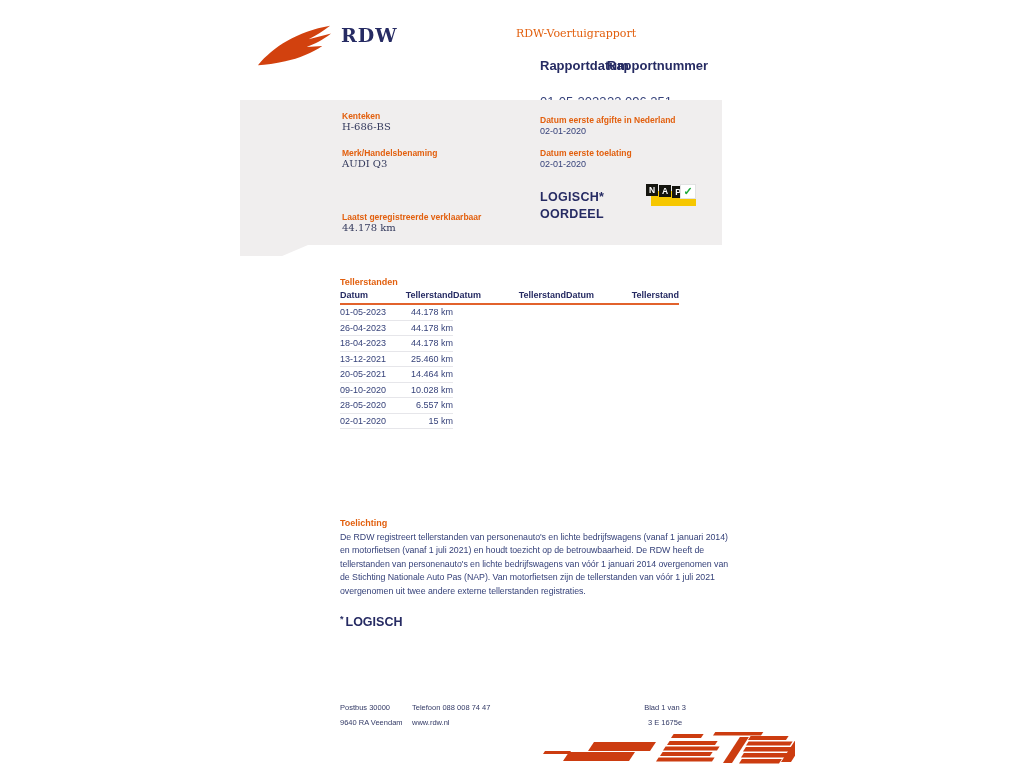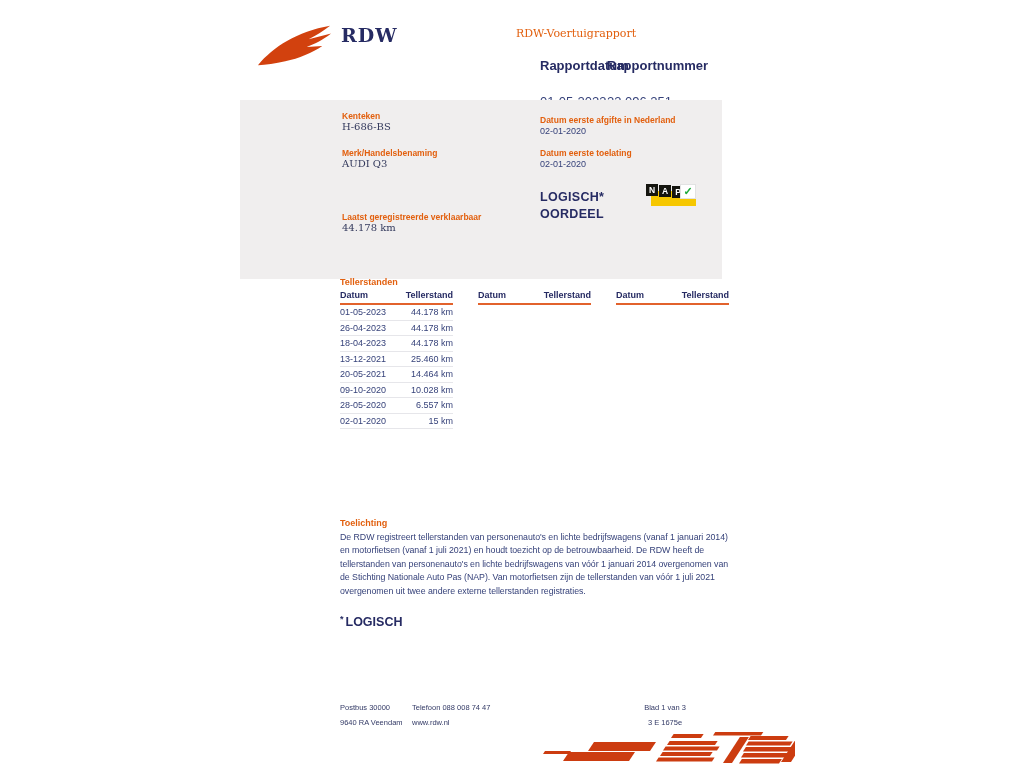--- a/index.html
+++ b/index.html
@@ -23,21 +23,21 @@
   .wordmark{position:absolute;left:341px;top:24px;font-family:"DejaVu Serif",serif;
     font-size:19px;font-weight:600;letter-spacing:1px;color:var(--navy);}
   .report-title{position:absolute;left:516px;top:27px;font-family:"DejaVu Serif",serif;
     font-size:11px;font-weight:400;color:var(--accent);}
   .report-meta{position:absolute;left:540px;top:58px;display:grid;
     grid-template-columns:67px auto;row-gap:21px;font-size:13px;}
   .meta-label{font-weight:700;color:var(--navy);}
   .meta-value{color:var(--text-blue);}
 
   
-  .panel{position:absolute;left:240px;top:100px;width:482px;height:179px;background:var(--panel);}
+  .panel{position:absolute;left:240px;top:100px;width:482px;height:145px;background:var(--panel);}
   .panel-tail{position:absolute;left:240px;top:245px;width:68px;height:11px;background:var(--panel);
     clip-path:polygon(0 0,100% 0,62% 100%,0 100%);}
   .panel .lbl{position:absolute;font-size:8.5px;font-weight:700;color:var(--accent);}
   .panel .serif-val{position:absolute;font-family:"DejaVu Serif",serif;font-size:10px;color:#33395c;}
   .panel .small-val{position:absolute;font-size:9px;color:var(--text-blue);}
   .pos-kenteken-lbl{left:102px;top:11px;}
   .pos-kenteken-val{left:102px;top:21px;}
   .pos-merk-lbl{left:102px;top:48px;}
   .pos-merk-val{left:102px;top:58px;}
   .pos-teller-lbl{left:102px;top:112px;}
@@ -56,21 +56,21 @@
     display:flex;align-items:center;justify-content:center;margin-right:1px;}
   .nap-letter:nth-child(2){margin-top:1px;}
   .nap-letter:nth-child(3){margin-top:2px;}
   .nap-check{position:absolute;left:35px;top:1px;width:14px;height:13px;background:#fff;
     color:var(--check-green);font-size:11px;font-weight:700;display:flex;align-items:center;
     justify-content:center;box-shadow:0 0 0 1px #e2e2e2;}
 
   
   .section-title{position:absolute;font-size:9px;font-weight:700;color:var(--accent);}
   .pos-table-title{left:340px;top:277px;}
-  .teller-table{position:absolute;left:340px;top:290px;display:flex;gap:25px;}
+  .teller-table{position:absolute;left:340px;top:290px;display:flex;}
   .tgroup{width:113px;}
   .thead{display:flex;justify-content:space-between;font-size:9px;font-weight:700;
     color:var(--navy);padding-bottom:3px;border-bottom:2px solid #e2622c;}
   .trow{display:flex;justify-content:space-between;align-items:center;height:15.5px;
     font-size:9px;color:var(--text-blue);border-bottom:1px solid var(--row-line);}
 
   
   .pos-toel-title{left:340px;top:518px;}
   .toel-body{position:absolute;left:340px;top:531px;width:398px;font-size:8.8px;
     line-height:13.4px;letter-spacing:-.05px;color:var(--text-blue);}

